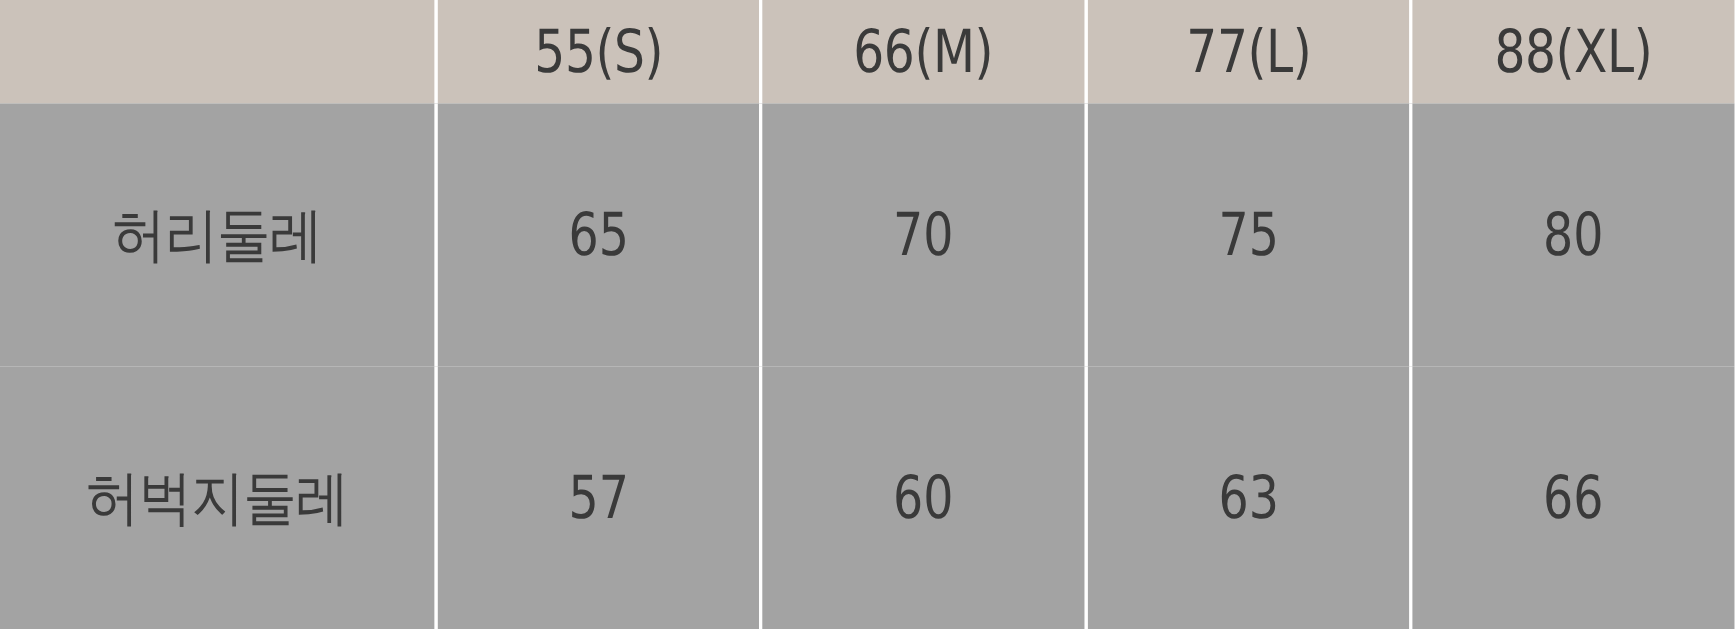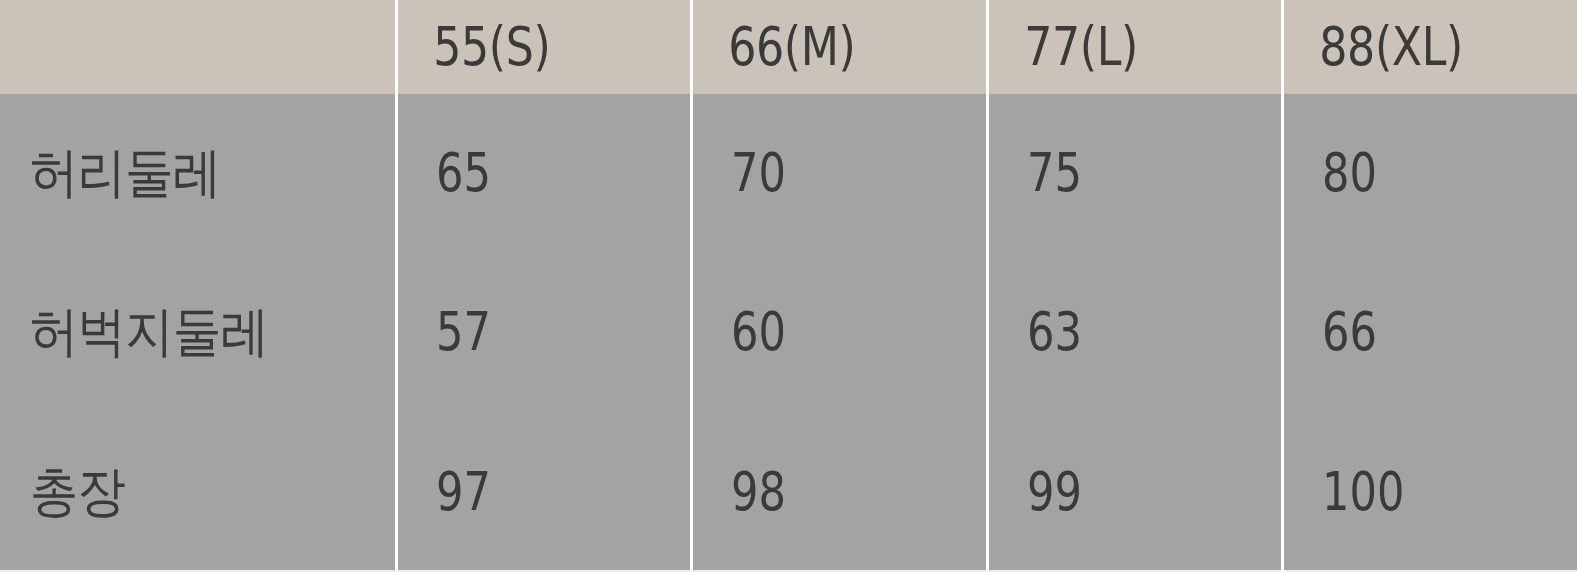--- a/index.html
+++ b/index.html
@@ -24,21 +24,21 @@
     background: #ffffff;
   }
 
   #size-table col.c-label { width: 394px; }
   #size-table col.c-data  { width: 295px; }
 
   #size-table td,
   #size-table th {
     padding: 11px;
     margin: 0;
-    text-align: left;
+    text-align: center;
     vertical-align: middle;
     font-weight: 400;
     color: #3a3a3a;
     overflow: hidden;
     white-space: nowrap;
   }
 
   
   #size-table td.sep,
   #size-table th.sep {
@@ -150,32 +150,15 @@
       </td>
       <td class="sep">
         <span class="cell-value">63</span>
       </td>
       <td class="sep">
         <span class="cell-value">66</span>
       </td>
     </tr>
 
 
-    <tr class="data-row row-light last-row">
-      <td>
-        <span class="row-label">총장</span>
-      </td>
-      <td class="sep">
-        <span class="cell-value">97</span>
-      </td>
-      <td class="sep">
-        <span class="cell-value">98</span>
-      </td>
-      <td class="sep">
-        <span class="cell-value">99</span>
-      </td>
-      <td class="sep">
-        <span class="cell-value">100</span>
-      </td>
-    </tr>
 
   </tbody>
 </table>
 
 </body></html>

